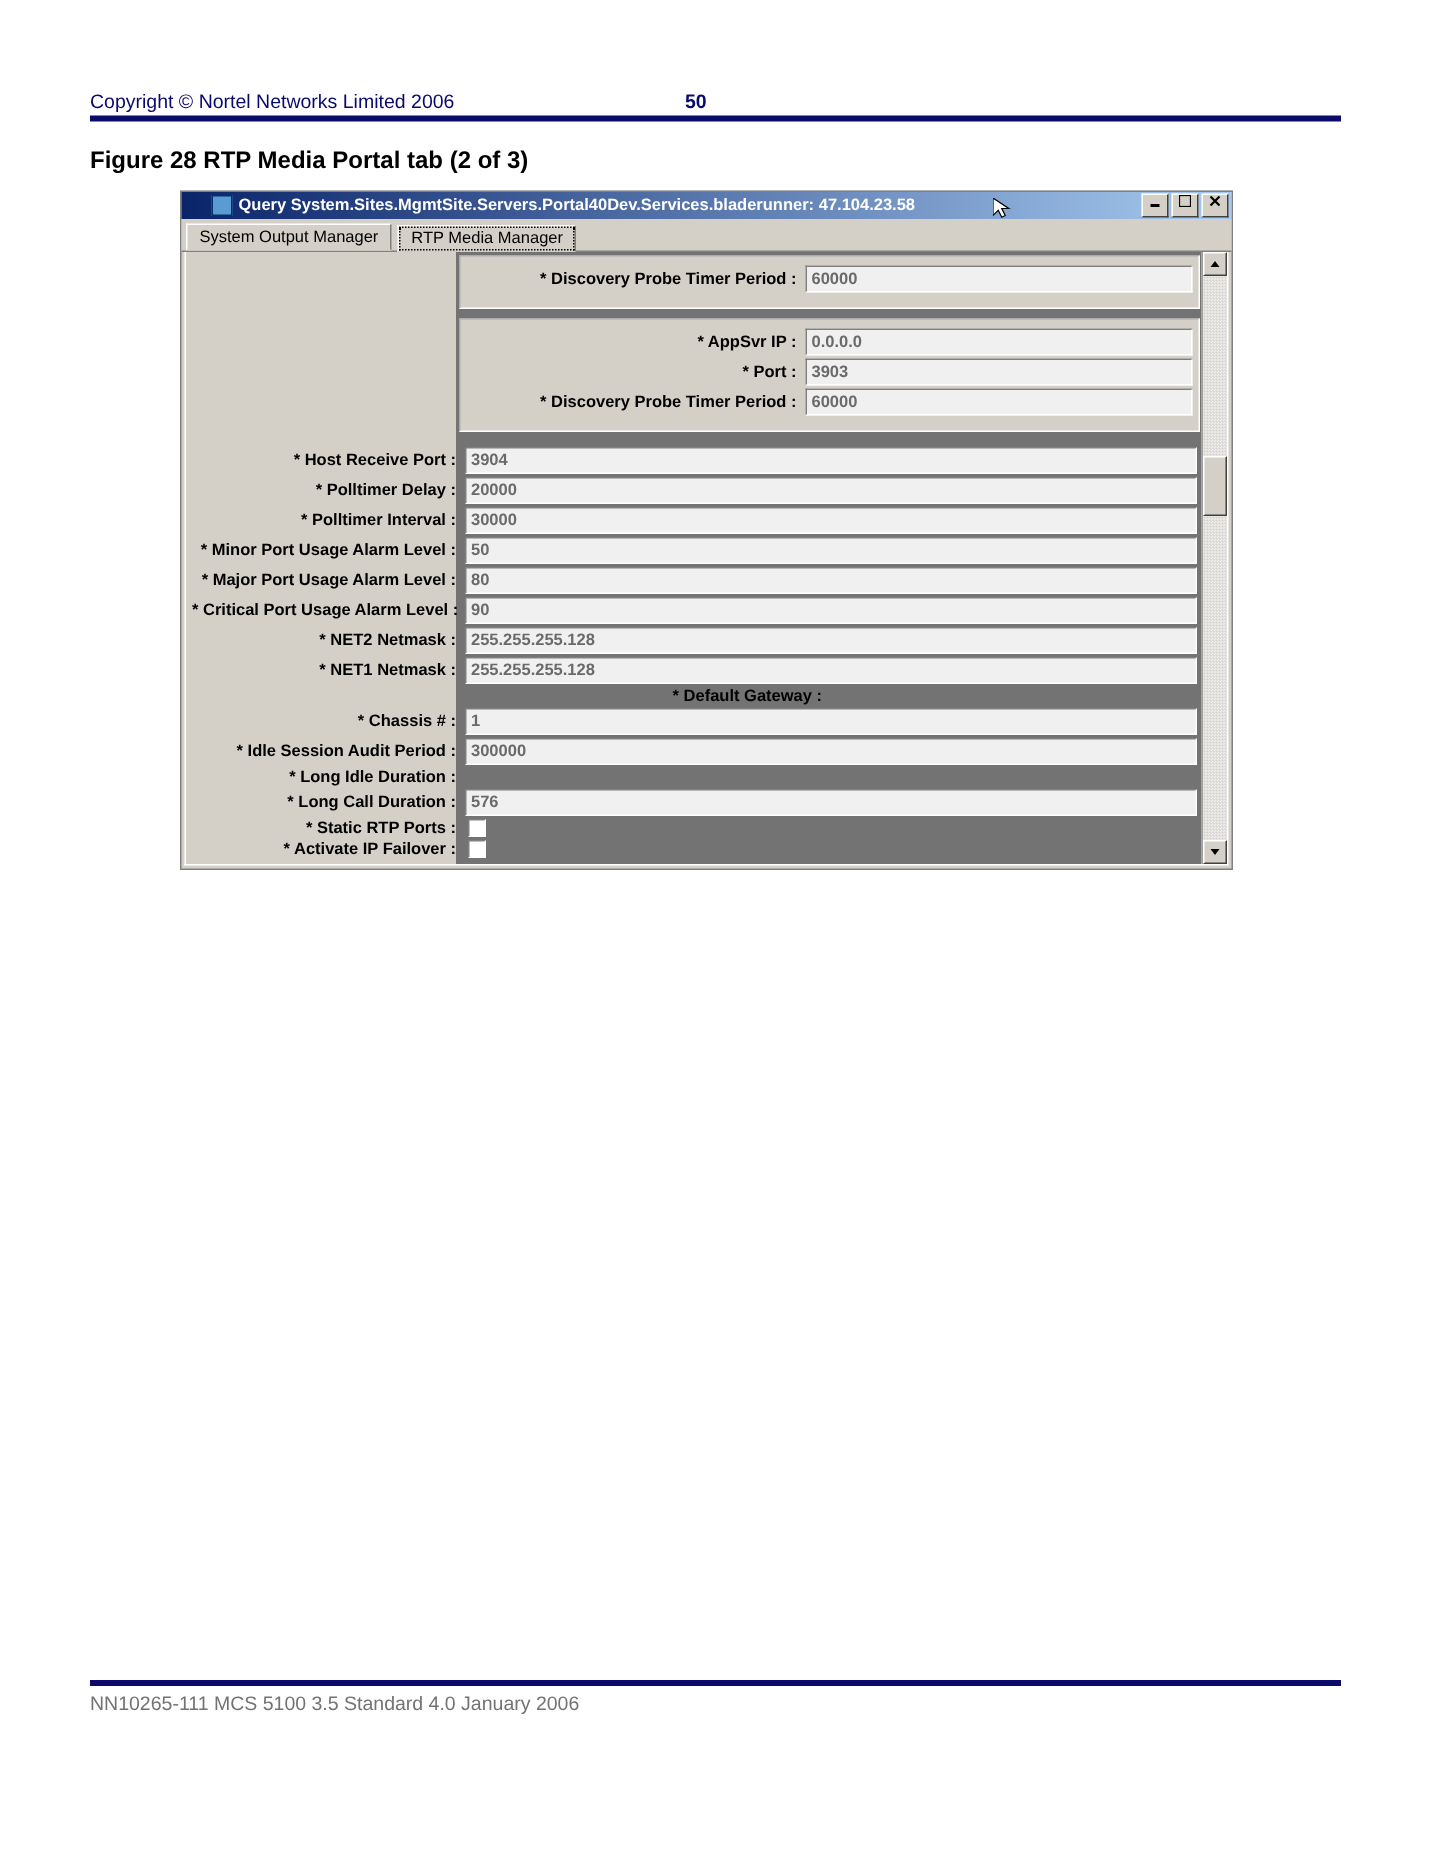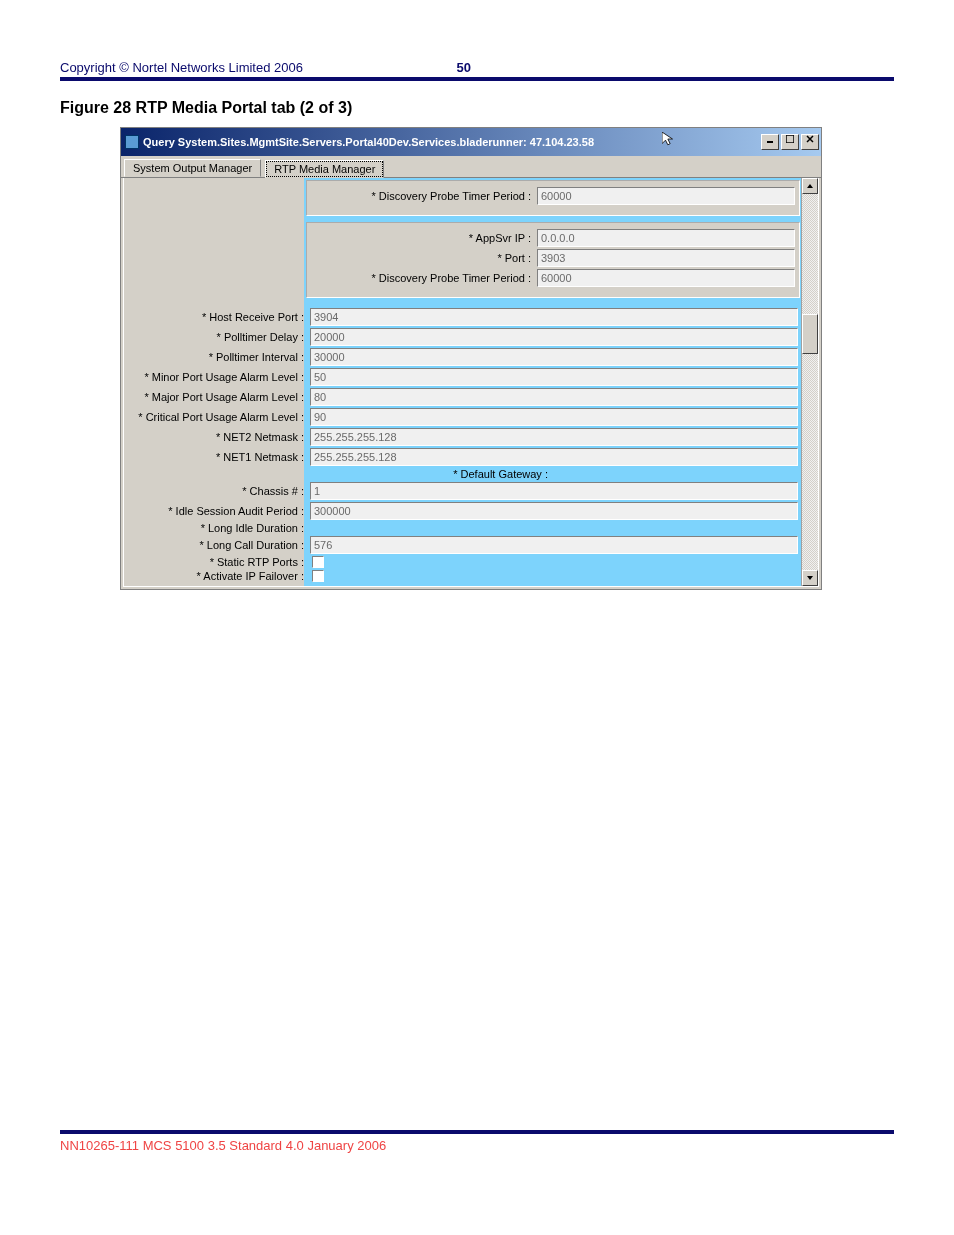--- a/index.html
+++ b/index.html
@@ -33,23 +33,23 @@
     width: 700px;
     margin: 0 auto 0 60px;
     border: 1px solid #808080;
     background: #d4d0c8;
     font-family: Tahoma, Arial, sans-serif;
     font-size: 11px;
   }
   .titlebar {
     background: linear-gradient(to right, #0a246a, #a6caf0);
     color: #fff;
-    height: 28px;
+    height: 18px;
     line-height: 18px;
-    padding: 0 2px 0 4px;
+    padding: 0 2px 0 20px;
     display: flex;
     align-items: center;
     gap: 4px;
     position: relative;
   }
   .title-icon {
     width: 12px; height: 12px;
     background: #5a9bd4;
     border: 1px solid #003366;
   }
@@ -106,23 +106,24 @@
     border: 1px solid #fff;
     border-top: none;
     margin: 0 2px 2px 2px;
   }
   .content-left {
     width: 180px;
     background: #d4d0c8;
   }
   .content-right {
     flex: 1;
-    background: #7dd3fc;
+    background: #737373;
     position: relative;
     padding-right: 16px;
+    font-weight: bold;
   }
   .scrollbar {
     position: absolute;
     right: 0; top: 0; bottom: 0;
     width: 16px;
     background: #e8e8e8;
     border-left: 1px solid #a0a0a0;
     display: flex;
     flex-direction: column;
   }
@@ -197,21 +198,21 @@
     border: 1px solid;
     border-color: #808080 #fff #fff #808080;
     box-sizing: border-box;
     margin-left: 2px;
   }
   .footer {
     margin-top: 540px;
     border-top: 4px solid #0a0a6c;
     padding-top: 4px;
     font-size: 13px;
-    color: #ef4444;
+    color: #737373;
   }
 </style>
 </head>
 <body>
 
 <div class="page">
   <div class="header-line">
     <span class="header-left">Copyright © Nortel Networks Limited 2006</span>
     <span class="header-page">50</span>
   </div>

